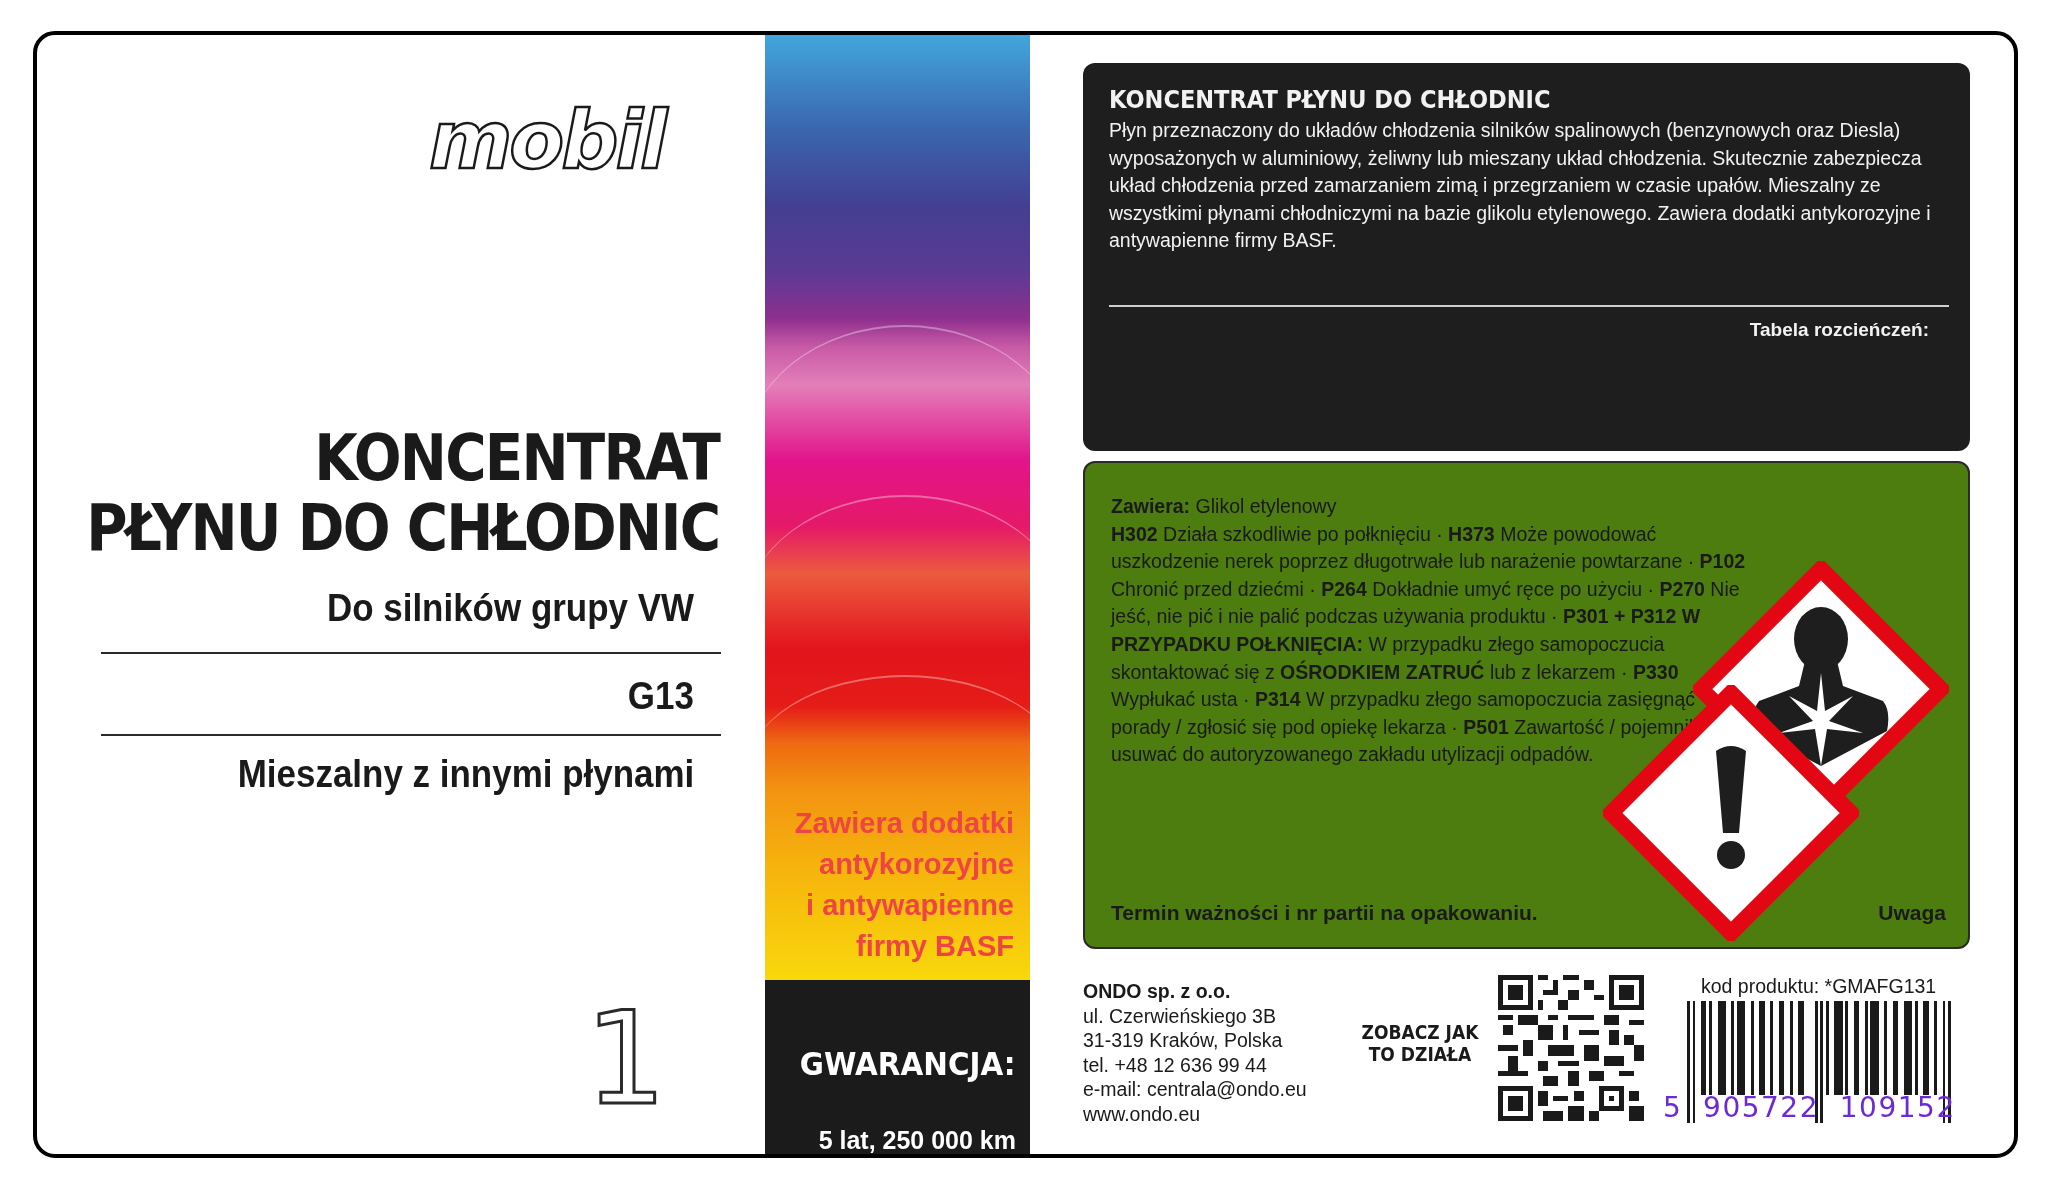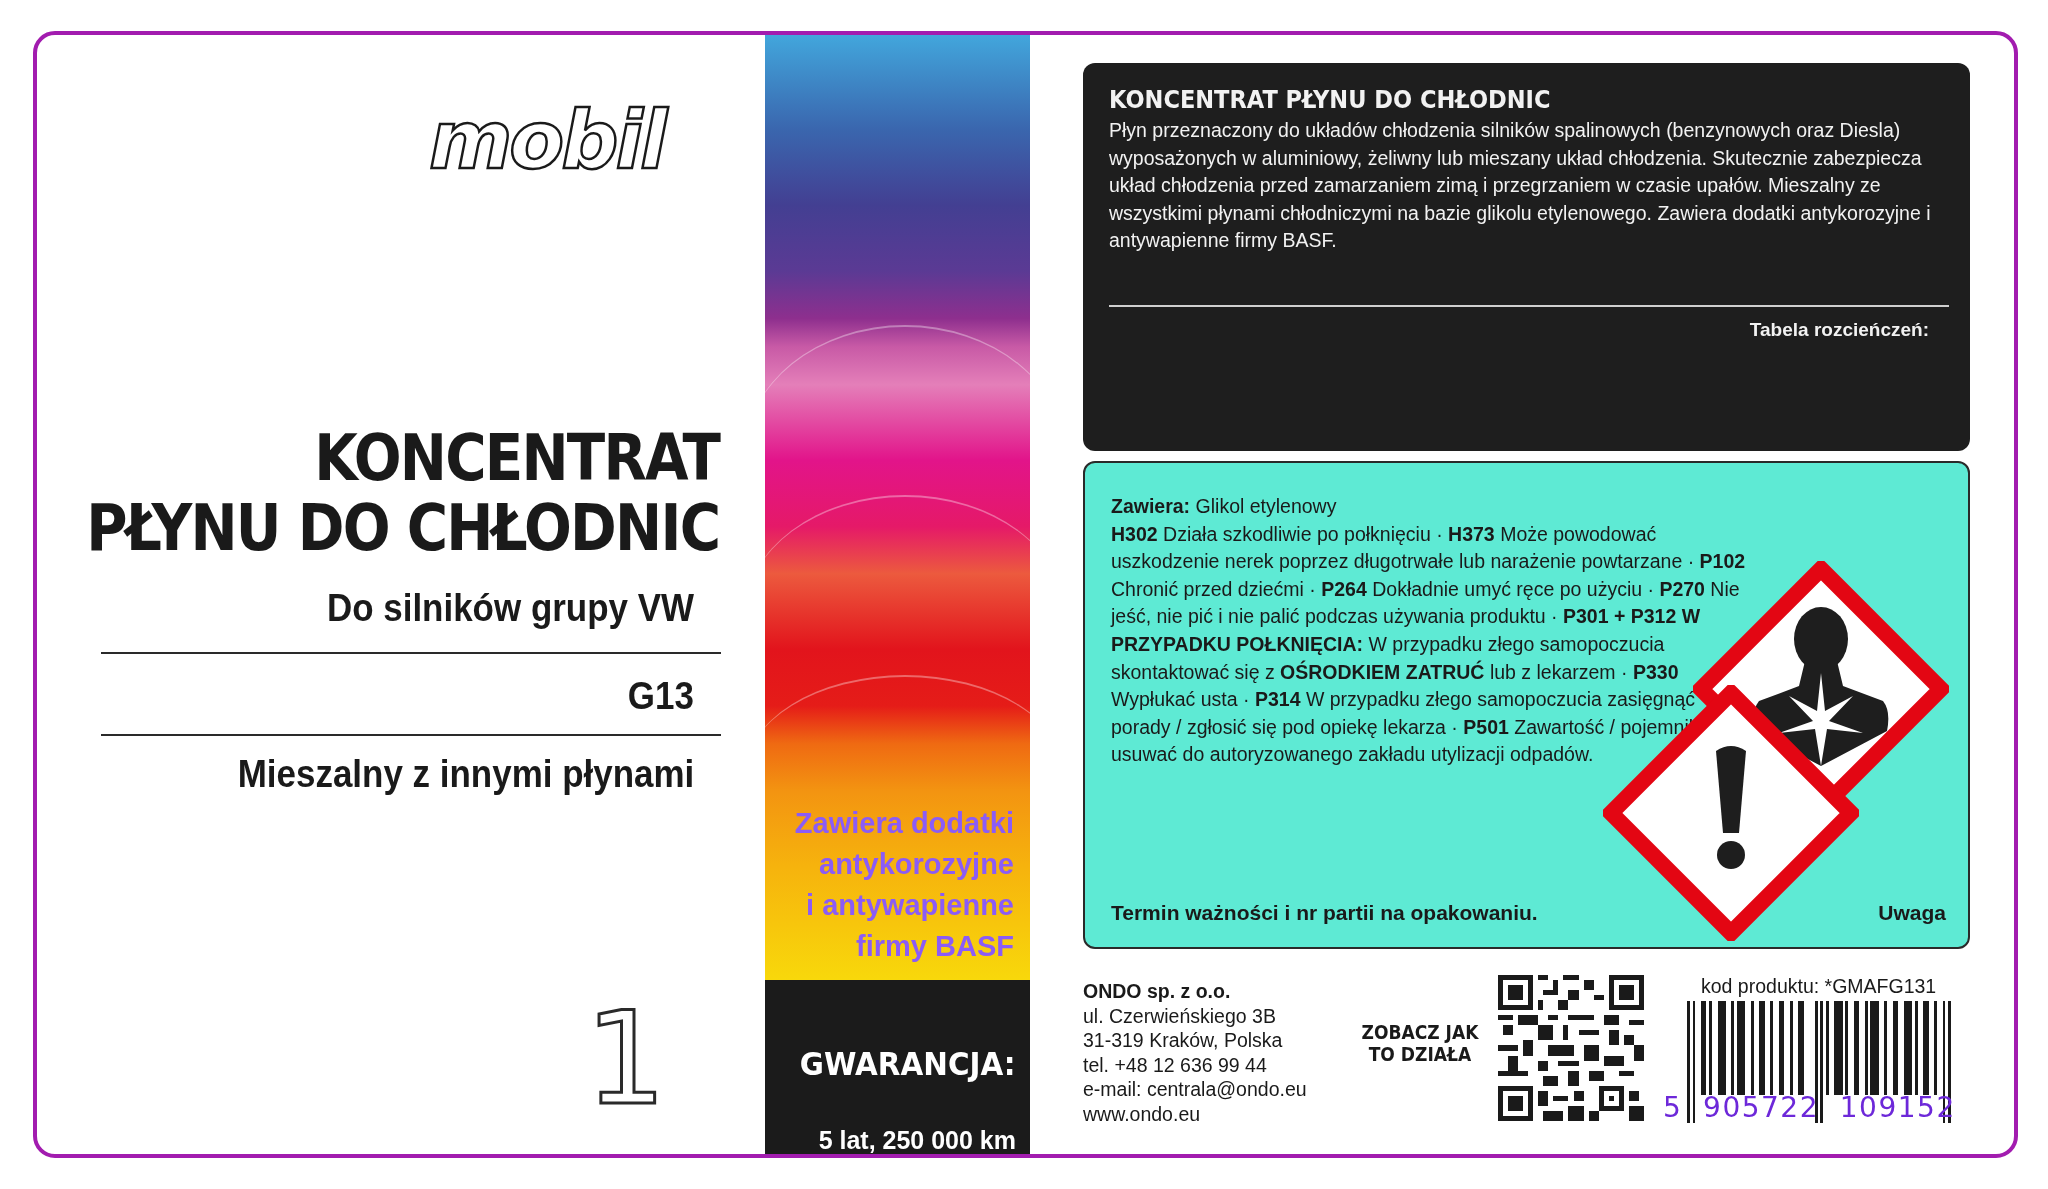--- a/index.html
+++ b/index.html
@@ -1,37 +1,37 @@
 <!DOCTYPE html>
 <html><head>
 <meta charset="utf-8">
 <style>
   *{box-sizing:border-box;margin:0;padding:0}
   html,body{width:2048px;height:1189px;background:#ffffff;overflow:hidden}
   body{font-family:"Liberation Sans",sans-serif;color:#1a1a1a;position:relative}
-  .label{position:absolute;left:33px;top:31px;width:1985px;height:1127px;border:4px solid #a21caf;border-radius:22px;background:#fff;overflow:hidden}
+  .label{position:absolute;left:33px;top:31px;width:1985px;height:1127px;border:4px solid #000000;border-radius:22px;background:#fff;overflow:hidden}
 
   
   .logo{position:absolute;left:392px;top:66px;width:340px;height:180px}
   .logo .mobil{position:absolute;left:0;top:0;font-family:"DejaVu Sans",sans-serif;font-weight:bold;font-style:italic;font-size:80px;letter-spacing:-3px;color:#fff;-webkit-text-stroke:2.5px #1a1a1a;line-height:1}
   .logo .medic{position:absolute;left:36px;top:72px;font-family:"DejaVu Sans",sans-serif;font-weight:bold;font-style:italic;font-size:82px;letter-spacing:-3px;color:#1a1a1a;line-height:1}
 
   .title{position:absolute;right:1295px;top:388px;text-align:right;font-family:"DejaVu Sans",sans-serif;font-weight:bold;font-size:64px;line-height:70px;letter-spacing:-2px;white-space:nowrap;transform:scaleX(0.88);transform-origin:right top}
   .sub{position:absolute;right:1320px;text-align:right;font-family:"Liberation Sans",sans-serif;font-weight:bold;font-size:38px;white-space:nowrap;transform:scaleX(0.92);transform-origin:right top}
   .sub1{top:552px}
   .sub2{top:640px}
   .sub3{top:718px}
   .hr-left{position:absolute;left:64px;width:620px;height:2px;background:#2a2a2a}
   .volume{position:absolute;left:548px;top:960px;font-family:"DejaVu Sans",sans-serif;font-size:128px;color:#fff;-webkit-text-stroke:3px #2a2a2a;line-height:1;letter-spacing:30px}
 
   
   .band{position:absolute;left:728px;top:0;width:265px;height:1127px;overflow:hidden}
   .band-grad{position:absolute;left:0;top:0;width:100%;height:945px;background:linear-gradient(180deg,#42a6dc 0%,#3a66ae 10%,#433f92 18%,#5b3a94 25%,#8e2f8e 30%,#c85aa6 33%,#e47fb9 37%,#e2148a 45%,#e51968 52%,#ec5a3e 57%,#e2141c 65%,#e51c18 71%,#ef6a12 75%,#f39411 80%,#f6b30d 88%,#f8d80b 100%)}
   .band-wave{position:absolute;left:-20px;width:320px;border-radius:50%;border-top:2px solid rgba(255,255,255,0.35)}
-  .band-text{position:absolute;right:16px;top:768px;text-align:right;font-weight:bold;font-size:29px;line-height:41px;color:#8b5cf6;white-space:nowrap}
+  .band-text{position:absolute;right:16px;top:768px;text-align:right;font-weight:bold;font-size:29px;line-height:41px;color:#ef4444;white-space:nowrap}
   .band-black{position:absolute;left:0;top:945px;width:100%;height:182px;background:#1b1b1b}
   .gw-title{position:absolute;right:14px;top:1010px;font-family:"DejaVu Sans",sans-serif;font-weight:bold;font-size:32px;color:#fff;white-space:nowrap;transform:scaleX(0.92);transform-origin:right top}
   .gw-sub{position:absolute;right:14px;top:1091px;font-weight:bold;font-size:25px;color:#fff;white-space:nowrap}
 
   
   .darkbox{position:absolute;left:1046px;top:28px;width:887px;height:388px;background:#1e1e1e;border-radius:12px;color:#f2f2f2}
   .dk-title{position:absolute;left:26px;top:22px;font-family:"DejaVu Sans",sans-serif;font-weight:bold;font-size:25px;white-space:nowrap;transform:scaleX(0.9);transform-origin:left top}
   .dk-desc{position:absolute;left:26px;top:54px;width:850px;font-size:19.5px;line-height:27.5px}
   .dk-hr{position:absolute;left:26px;top:242px;width:840px;height:2px;background:#cfcfcf}
   .dk-note{position:absolute;left:26px;top:276px;width:460px;font-size:19.5px;line-height:27.5px}
@@ -42,21 +42,21 @@
   .dk-tbl .th2{left:146px}
   .dk-tbl .hline{position:absolute;left:12px;top:37px;width:302px;height:2px;background:#e8e8e8}
   .dk-tbl .vline{position:absolute;left:137px;top:8px;width:2px;height:90px;background:#e8e8e8}
   .dk-tbl .td{position:absolute;font-size:18px;text-align:center;letter-spacing:1px}
   .dk-tbl .c1{left:14px;width:118px}
   .dk-tbl .c2{left:142px;width:180px}
   .dk-tbl .r1{top:46px}
   .dk-tbl .r2{top:72px}
 
   
-  .hazbox{position:absolute;left:1046px;top:426px;width:887px;height:488px;border:2px solid #2a2a2a;border-radius:12px;background:#5eead4}
+  .hazbox{position:absolute;left:1046px;top:426px;width:887px;height:488px;border:2px solid #2a2a2a;border-radius:12px;background:#4d7c0f}
   .haz-text{position:absolute;left:26px;top:30px;width:640px;font-size:19.5px;line-height:27.6px;color:#1a1a1a}
   .haz-text b{font-weight:bold}
   .haz-foot{position:absolute;left:26px;top:438px;font-weight:bold;font-size:21px;white-space:nowrap}
   .haz-uwaga{position:absolute;right:22px;top:438px;font-weight:bold;font-size:21px}
   .pictogram{position:absolute}
 
   
   .company{position:absolute;left:1046px;top:944px;font-size:19.5px;line-height:24.5px;color:#1a1a1a;white-space:nowrap}
   .company b{font-weight:bold}
   .qr-caption{position:absolute;left:1318px;top:986px;text-align:center;font-family:"DejaVu Sans",sans-serif;font-weight:bold;font-size:19px;line-height:22px;white-space:nowrap;transform:scaleX(0.9)}

